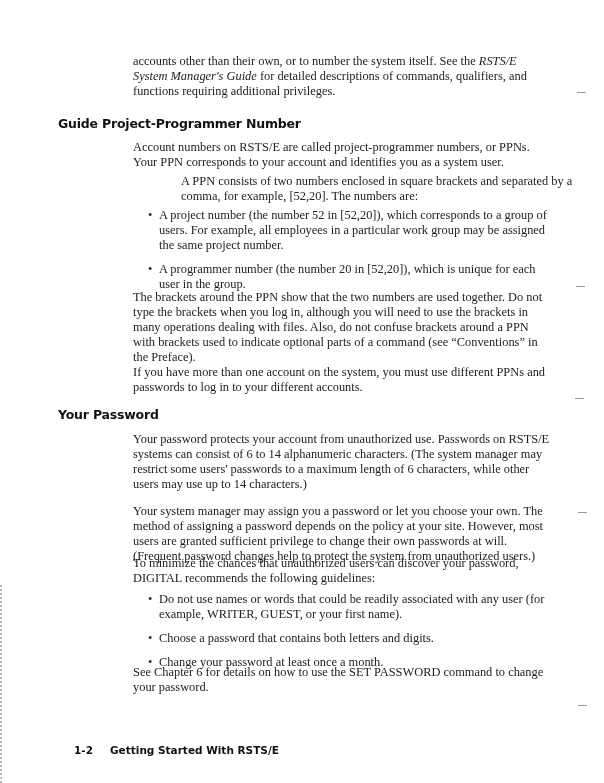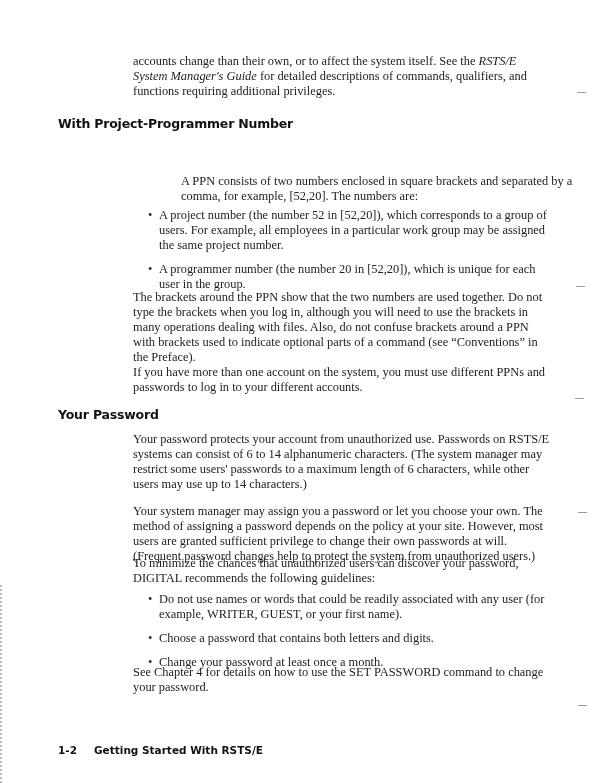--- a/index.html
+++ b/index.html
@@ -18,36 +18,37 @@
     .heading {
       position: absolute; left: 58px;
       font-family: "DejaVu Sans", sans-serif; font-weight: bold;
       font-size: 12.5px; color: #111; margin: 0; letter-spacing: -0.2px;
     }
     .bullet-list { position: absolute; left: 133px; width: 420px; margin: 0; padding: 0; list-style: none;
       font-family: "Liberation Serif", "DejaVu Serif", serif; font-size: 12.4px; line-height: 15px; color:#222; }
     .bullet-list li { position: relative; padding-left: 26px; margin-bottom: 9px; }
     .bullet-list li .dot { position: absolute; left: 15px; top: 0; }
     em { font-style: italic; }
-    .footer { position: absolute; top: 744px; left: 58px; font-family: "DejaVu Sans", sans-serif;
+    .footer { position: absolute; top: 744px; left: 74px; font-family: "DejaVu Sans", sans-serif;
       font-weight: bold; font-size: 10.5px; color: #111; }
     .footer .num { display: inline-block; width: 36px; }
     .margin-mark { position: absolute; width: 9px; height: 1px; background: #9a9a9a; }
     .left-edge { position: absolute; left: 0; top: 585px; width: 2px; height: 198px;
       background: repeating-linear-gradient(to bottom, #b8b8b8 0 2px, #ffffff 2px 4px); }
   </style>
 </head>
 <body>
 
 <div class="page">
 
-  <p class="body-text" style="top:54px;"><span>accounts change than their own, or to affect the system itself. See the </span><em>RSTS/E System Manager's Guide</em><span> for detailed descriptions of commands, qualifiers, and functions requiring additional privileges.</span></p>
+  <p class="body-text" style="top:54px;"><span>accounts other than their own, or to number the system itself. See the </span><em>RSTS/E System Manager's Guide</em><span> for detailed descriptions of commands, qualifiers, and functions requiring additional privileges.</span></p>
 
-  <h2 class="heading" style="top:116px;">With Project-Programmer Number</h2>
+  <h2 class="heading" style="top:116px;">Guide Project-Programmer Number</h2>
 
+  <p class="body-text" style="top:140px;">Account numbers on RSTS/E are called project-programmer numbers, or PPNs. Your PPN corresponds to your account and identifies you as a system user.</p>
   <p class="body-text" style="top:174px;margin-left:48px;">A PPN consists of two numbers enclosed in square brackets and separated by a comma, for example, [52,20]. The numbers are:</p>
 
   <ul class="bullet-list" style="top:208px;">
     <li><span class="dot">•</span><span>A project number (the number 52 in [52,20]), which corresponds to a group of users. For example, all employees in a particular work group may be assigned the same project number.</span></li>
     <li><span class="dot">•</span><span>A programmer number (the number 20 in [52,20]), which is unique for each user in the group.</span></li>
   </ul>
 
   <p class="body-text" style="top:365px;">If you have more than one account on the system, you must use different PPNs and passwords to log in to your different accounts.</p>
   <p class="body-text" style="top:290px;">The brackets around the PPN show that the two numbers are used together. Do not type the brackets when you log in, although you will need to use the brackets in many operations dealing with files. Also, do not confuse brackets around a PPN with brackets used to indicate optional parts of a command (see “Conventions” in the Preface).</p>
 
@@ -56,21 +57,21 @@
   <p class="body-text" style="top:432px;">Your password protects your account from unauthorized use. Passwords on RSTS/E systems can consist of 6 to 14 alphanumeric characters. (The system manager may restrict some users' passwords to a maximum length of 6 characters, while other users may use up to 14 characters.)</p>
   <p class="body-text" style="top:504px;">Your system manager may assign you a password or let you choose your own. The method of assigning a password depends on the policy at your site. However, most users are granted sufficient privilege to change their own passwords at will. (Frequent password changes help to protect the system from unauthorized users.)</p>
   <p class="body-text" style="top:556px;">To minimize the chances that unauthorized users can discover your password, DIGITAL recommends the following guidelines:</p>
 
   <ul class="bullet-list" style="top:592px;">
     <li><span class="dot">•</span><span>Do not use names or words that could be readily associated with any user (for example, WRITER, GUEST, or your first name).</span></li>
     <li><span class="dot">•</span><span>Choose a password that contains both letters and digits.</span></li>
     <li><span class="dot">•</span><span>Change your password at least once a month.</span></li>
   </ul>
 
-  <p class="body-text" style="top:665px;">See Chapter 4 for details on how to use the SET PASSWORD command to change your password.</p>
+  <p class="body-text" style="top:665px;">See Chapter 6 for details on how to use the SET PASSWORD command to change your password.</p>
 
   <div class="footer">
     <span class="num">1-2</span><span>Getting Started With RSTS/E</span>
   </div>
 
   <div class="margin-mark" style="left:577px; top:92px;"></div>
   <div class="margin-mark" style="left:576px; top:286px;"></div>
   <div class="margin-mark" style="left:575px; top:398px;"></div>
   <div class="margin-mark" style="left:578px; top:512px;"></div>
   <div class="margin-mark" style="left:578px; top:705px;"></div>

